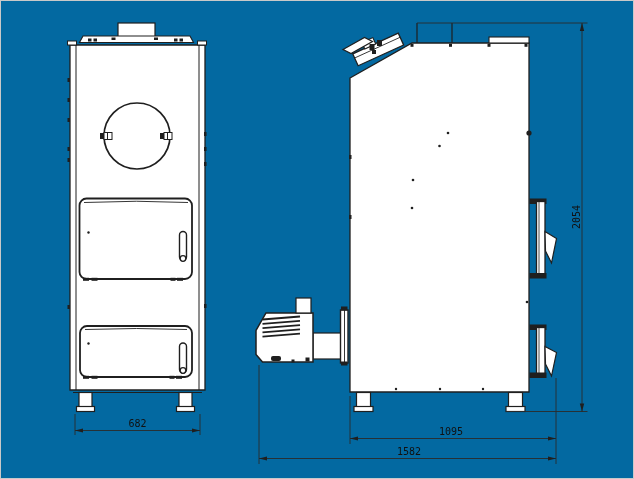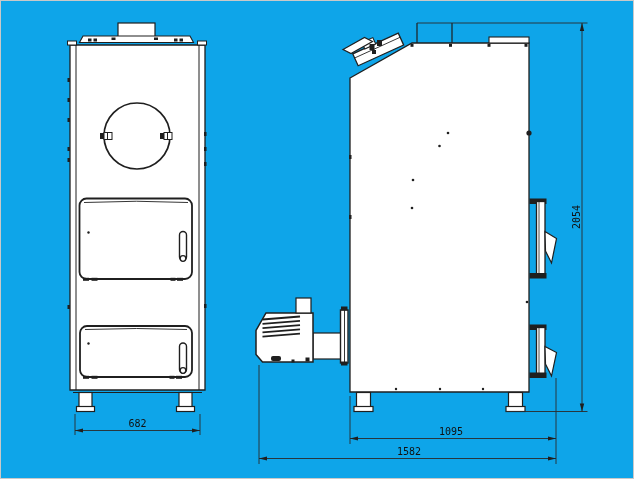--- a/index.html
+++ b/index.html
@@ -1,19 +1,19 @@
 <!DOCTYPE html>
 <html><head>
 <meta charset="utf-8">
 <style>
   html,body{margin:0;padding:0;background:#fff;}
   .canvas{
     position:relative;
     width:634px;height:479px;
-    background:#0ea5e9;
+    background:#0369a1;
     box-shadow: inset 0 0 0 1px #c9c9c9;
     font-family:"DejaVu Sans","Liberation Sans",sans-serif;
     overflow:hidden;
   }
   svg{display:block;}
   .ln{stroke:#1f1f1f;fill:none;}
   .fw{fill:#ffffff;stroke:#1f1f1f;}
   .blk{fill:#1f1f1f;stroke:none;}
   .dim{stroke:#2a2a2a;stroke-width:0.9;fill:none;}
   .dimtxt{

